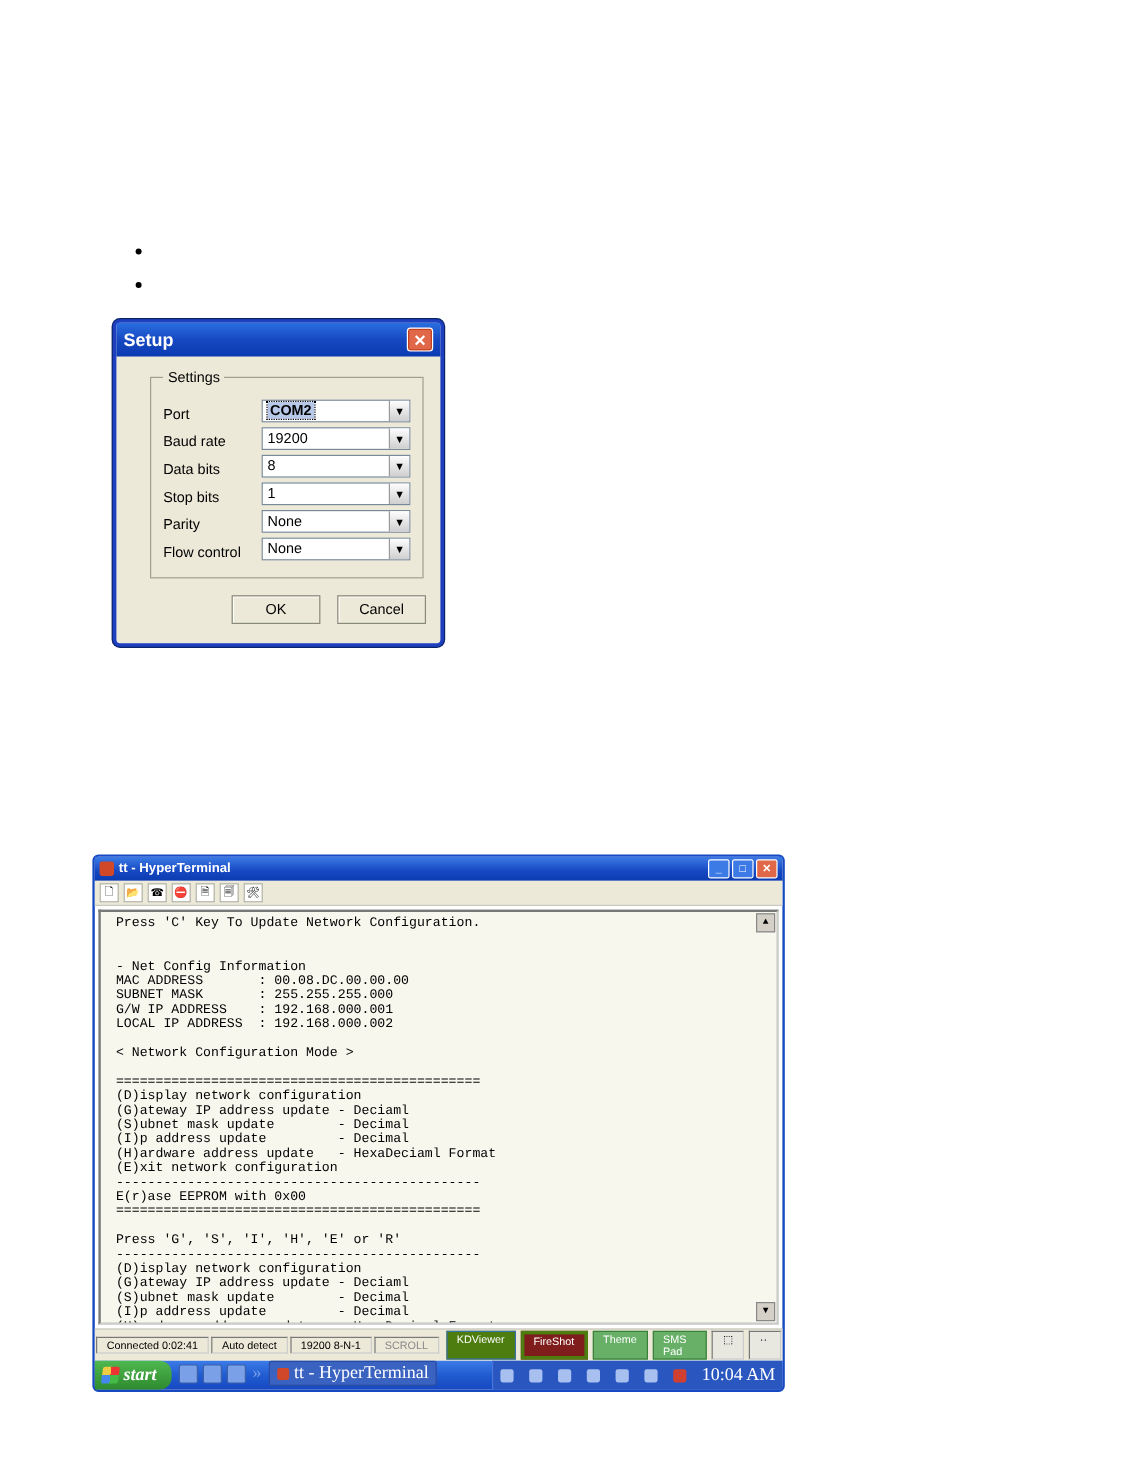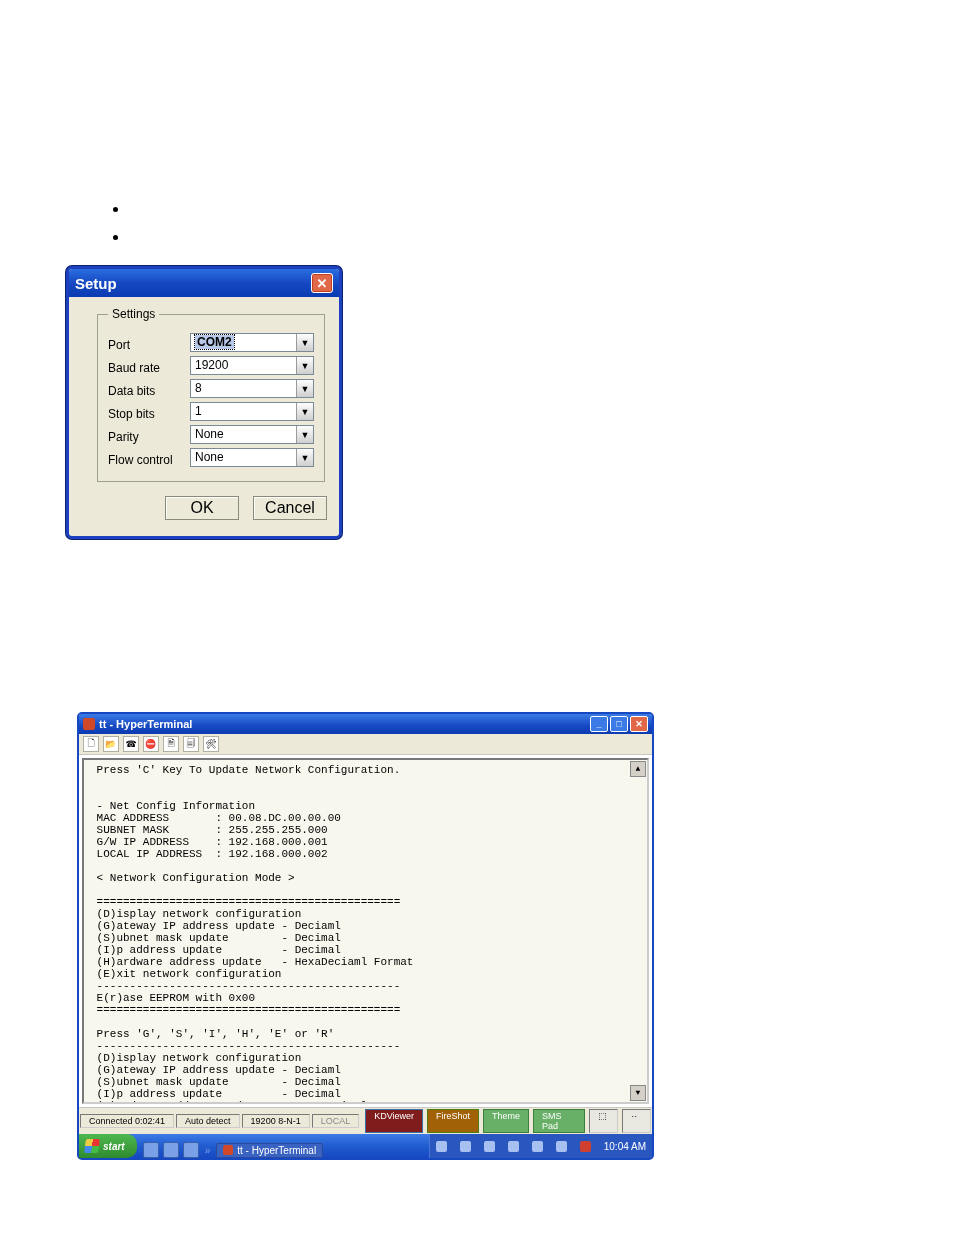--- a/index.html
+++ b/index.html
@@ -1,21 +1,21 @@
 <!DOCTYPE html>
 <html><head>
 <meta charset="utf-8">
 <style>
   html,body{margin:0;padding:0;background:#fff;font-family:Tahoma,Arial,sans-serif;color:#000;}
   .page{width:954px;height:1235px;position:relative;}
   ul.bullets{list-style:disc;margin:0;padding:0 0 0 130px;}
   ul.bullets li{font-size:18px;line-height:28px;height:28px;}
   
   .setup-dialog{
-    position:absolute;left:66px;top:266px;width:270px;
+    position:absolute;left:94px;top:266px;width:270px;
     border:3px solid #1E3FBF;border-radius:6px;background:#ECE9D8;
     box-shadow:0 0 0 1px #0A246A;
   }
   .setup-title{
     background:linear-gradient(to bottom,#2A6FE0 0%,#1648C2 50%,#0A3BB2 100%);
     color:#fff;font-weight:bold;font-size:15px;padding:4px 6px;
     display:flex;align-items:center;justify-content:space-between;
     border-top-left-radius:3px;border-top-right-radius:3px;
   }
   .close-x{
@@ -34,21 +34,21 @@
   }
   .fcombo .arrow{
     position:absolute;right:0;top:0;width:16px;height:17px;
     background:linear-gradient(#fdfdfd,#cfcfcf);border-left:1px solid #9a9a9a;
     display:flex;align-items:center;justify-content:center;font-size:9px;color:#000;
   }
   .fcombo.sel .val{background:#B8C8E8;outline:1px dotted #000;display:inline-block;padding:0 2px;font-weight:bold;}
   .btn-row{display:flex;gap:14px;justify-content:flex-end;margin-top:14px;}
   .btn{
     width:72px;height:22px;border:1px solid #8A8A7A;background:#ECE9D8;
-    font-size:16px;display:inline-flex;align-items:center;justify-content:center;
+    font-size:12px;display:inline-flex;align-items:center;justify-content:center;
     box-shadow:1px 1px 0 #fff inset;
   }
   
   .ht-window{
     position:absolute;left:77px;top:712px;width:573px;
     border:2px solid #1648C2;border-radius:5px;background:#fff;
   }
   .ht-title{
     background:linear-gradient(to bottom,#3C7BE6 0%,#1648C2 60%,#0C3BB0 100%);
     color:#fff;font-size:11px;font-weight:bold;padding:2px 4px;
@@ -68,22 +68,22 @@
     font-family:"Courier New",monospace;font-size:11px;line-height:12px;
     white-space:pre;color:#000;height:334px;overflow:hidden;position:relative;
   }
   .ht-term .scroll-up{position:absolute;right:1px;top:1px;width:14px;height:14px;background:#D4D0C8;border:1px solid #888;font-size:8px;display:flex;align-items:center;justify-content:center;}
   .ht-term .scroll-dn{position:absolute;right:1px;bottom:1px;width:14px;height:14px;background:#D4D0C8;border:1px solid #888;font-size:8px;display:flex;align-items:center;justify-content:center;}
   .ht-status{background:#ECE9D8;font-size:9px;border-top:1px solid #c8c8c0;display:flex;align-items:center;}
   .ht-status .cell{border:1px inset #ccc;padding:1px 8px;margin:1px;}
   
   .ht-taskbar{
     background:linear-gradient(to bottom,#3C7BE6 0%,#215CD0 50%,#1648C2 100%);
-    height:24px;display:flex;align-items:flex-end;font-size:10px;color:#fff;
-    border-bottom-left-radius:3px;border-bottom-right-radius:3px;
+    height:24px;display:flex;align-items:flex-start;font-size:15px;color:#fff;
+    border-bottom-left-radius:3px;border-bottom-right-radius:3px;font-family:Liberation Serif, serif;
   }
   .start-btn{
     background:linear-gradient(to bottom,#4FB84F 0%,#2E8A2E 100%);
     height:24px;padding:0 12px 0 6px;display:flex;align-items:center;gap:4px;
     border-top-right-radius:10px;border-bottom-right-radius:10px;font-style:italic;font-weight:bold;
   }
   .start-logo{width:14px;height:14px;display:inline-block;background:
     conic-gradient(#e33 0 25%,#4b4 0 50%,#48e 0 75%,#ec4 0 100%);border-radius:2px;transform:skewX(-8deg);}
   .tb-mid{display:flex;align-items:center;gap:4px;padding-left:6px;flex:1;}
   .tb-icon{width:14px;height:14px;background:#7aa0e8;border:1px solid #3a60a8;border-radius:2px;}
@@ -224,24 +224,24 @@
  ----------------------------------------------
  E(r)ase EEPROM with 0x00
  ==============================================
 
  Press 'G', 'S', 'I', 'H', 'E' or 'R'<div class="scroll-up">▲</div><div class="scroll-dn">▼</div></div>
 
     <div class="ht-status">
       <span class="cell">Connected 0:02:41</span>
       <span class="cell">Auto detect</span>
       <span class="cell">19200 8-N-1</span>
-      <span class="cell" style="color:#888">LOCAL</span>
+      <span class="cell" style="color:#888">SCROLL</span>
       <span style="flex:1;display:flex;gap:2px;padding-left:4px;">
-        <span class="cell" style="background:#7f1d1d;color:#fff;border:1px solid #3a70a8">KDViewer</span>
-        <span class="cell" style="background:#a16207;color:#fff;border:1px solid #4d7c0f">FireShot</span>
+        <span class="cell" style="background:#4d7c0f;color:#fff;border:1px solid #3a70a8">KDViewer</span>
+        <span class="cell" style="background:#7f1d1d;color:#fff;border:3px solid #4d7c0f">FireShot</span>
         <span class="cell" style="background:#68b068;color:#fff;border:1px solid #3a803a">Theme</span>
         <span class="cell" style="background:#68b068;color:#fff;border:1px solid #3a803a">SMS Pad</span>
         <span class="cell" style="width:12px;background:#e8e8e0">⬚</span>
         <span class="cell" style="width:12px;background:#e8e8e0">··</span>
       </span>
     </div>
 
     <div class="ht-taskbar">
       <div class="start-btn">
         <span class="start-logo"></span>

